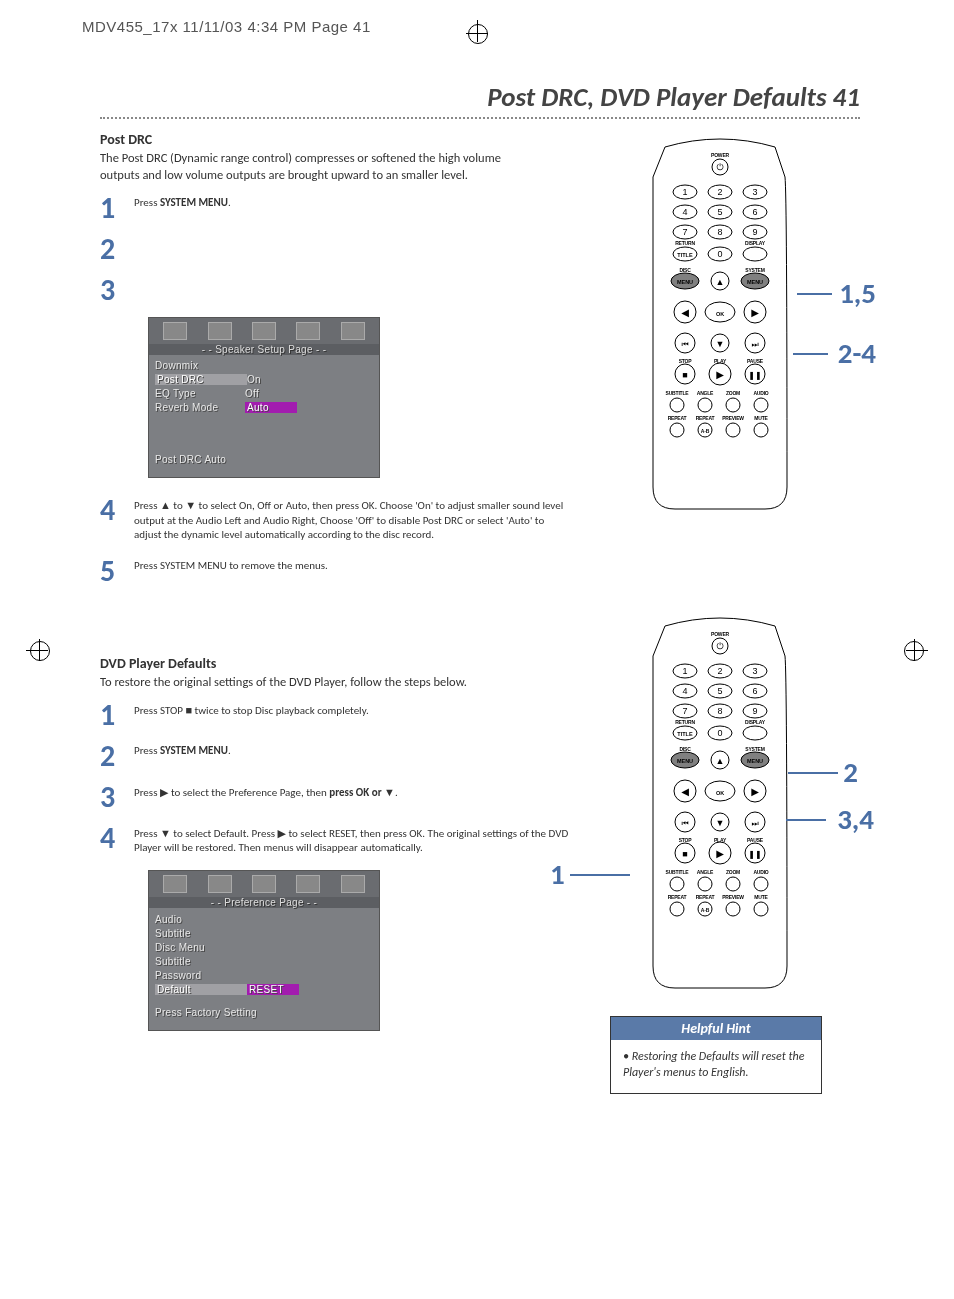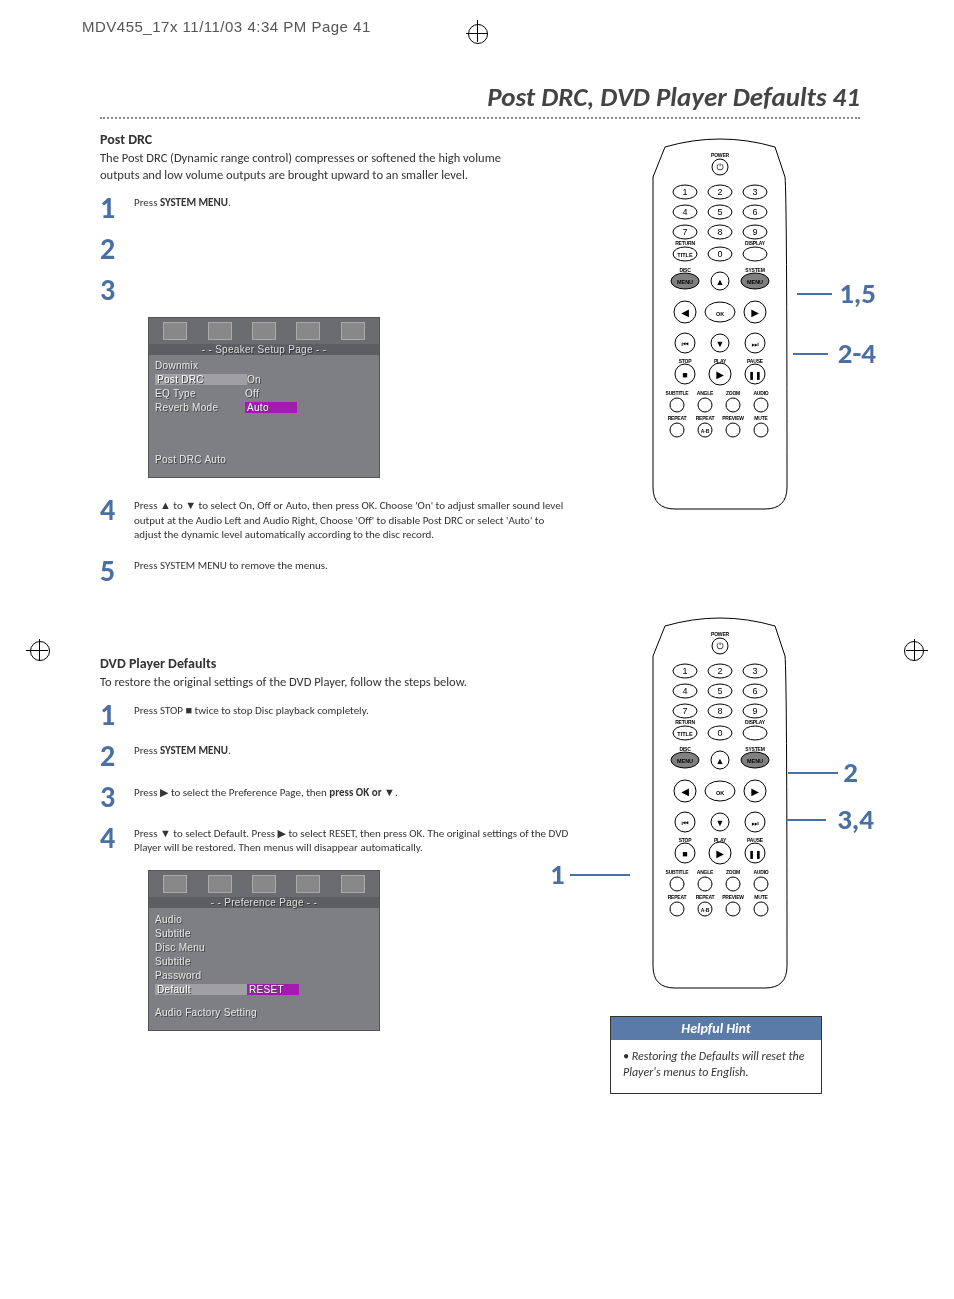--- a/index.html
+++ b/index.html
@@ -427,21 +427,21 @@
             </div>
           <div class="row">
               <span class="k">Password</span>
               <span class="v"></span>
             </div>
           <div class="row sel selv">
               <span class="k">Default</span>
               <span class="v">RESET</span>
             </div>
         </div>
-        <div class="footer">Audio Factory Setting</div>
+        <div class="footer">Press Factory Setting</div>
       </div>
     </div>
 
     <div class="rightcol" style="padding-top:10px;">
       <div class="remote" id="remote-b">
 <svg width="170" height="380" viewBox="0 0 170 380">
   <path d="M 30 10 Q 85 -6 140 10 L 150 40 Q 152 60 152 350 Q 152 372 130 372 L 40 372 Q 18 372 18 350 L 18 40 Z" fill="#fff" stroke="#000" stroke-width="1"></path>
   <text x="85" y="20" text-anchor="middle" class="rbtn-label">POWER</text>
   <circle cx="85" cy="30" r="8" fill="#fff" stroke="#000"></circle>
             <text x="85" y="33" text-anchor="middle" font-size="9">⏻</text>

